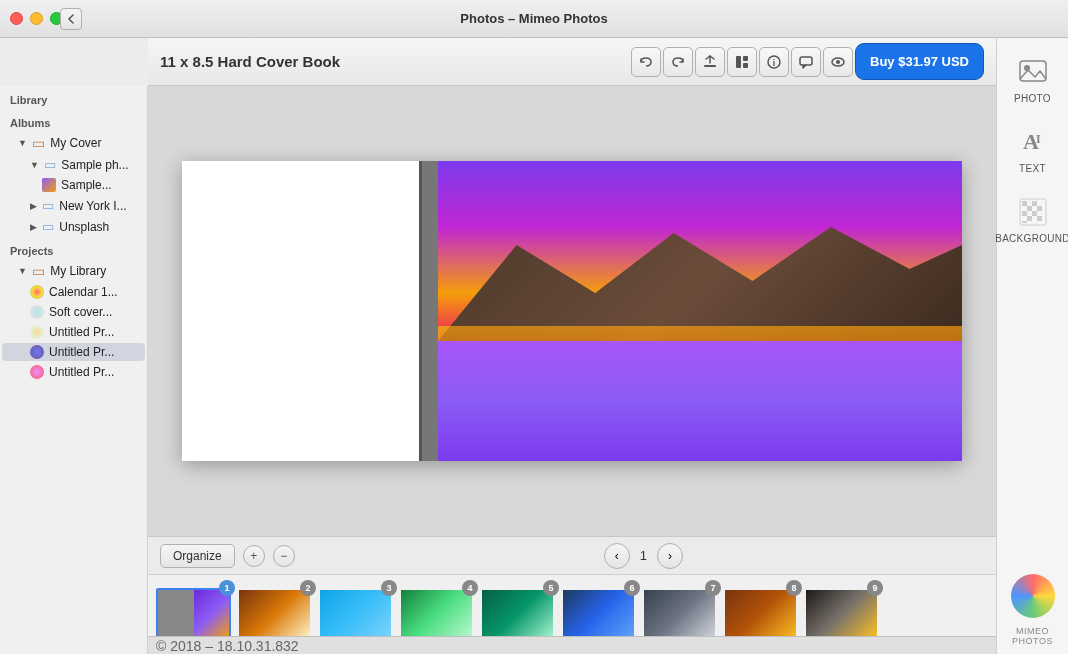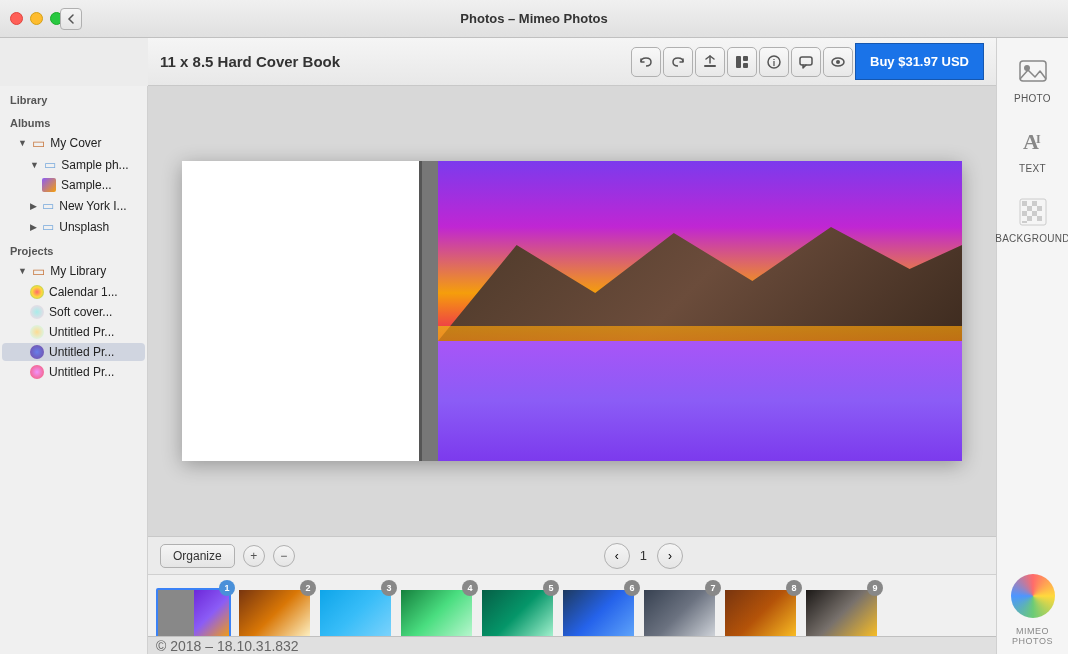--- a/index.html
+++ b/index.html
@@ -31,21 +31,21 @@
     .ci-untitled2 { background: radial-gradient(circle, #667eea, #764ba2); }
     .ci-untitled3 { background: radial-gradient(circle, #f093fb, #f5576c); }
 
     
     .content-area { flex: 1; display: flex; flex-direction: column; overflow: hidden; background: #e8e8e8; }
 
     
     .toolbar { height: 48px; background: linear-gradient(to bottom, #f5f5f5, #e8e8e8); border-bottom: 1px solid #c8c8c8; display: flex; align-items: center; padding: 0 12px; gap: 2px; flex-shrink: 0; }
     .book-title { font-size: 15px; font-weight: 600; color: #333; flex: 1; }
     .toolbar-btn { width: 30px; height: 30px; border: 1px solid #b0b0b0; border-radius: 5px; background: linear-gradient(to bottom, #f8f8f8, #e8e8e8); display: flex; align-items: center; justify-content: center; cursor: pointer; font-size: 14px; color: #555; }
-    .buy-btn { background: #1a73e8; color: white; border: 1px solid #1557b0; border-radius: 0; padding: 10px 14px; font-size: 13px; font-weight: 600; cursor: pointer; white-space: nowrap; }
+    .buy-btn { background: #1a73e8; color: white; border: 1px solid #1557b0; border-radius: 9px; padding: 10px 14px; font-size: 13px; font-weight: 600; cursor: pointer; white-space: nowrap; }
 
     
     .canvas-area { flex: 1; display: flex; align-items: center; justify-content: center; overflow: hidden; background: #d8d8d8; padding: 20px; }
     .book-spread { background: white; box-shadow: 0 4px 20px rgba(0,0,0,0.3); display: flex; width: 780px; height: 300px; position: relative; border-radius: 2px; }
     .book-left { flex: 0 0 240px; background: white; border-right: 3px solid #555; display: flex; align-items: center; justify-content: center; }
     .book-right { flex: 1; background: #888; position: relative; overflow: hidden; display: flex; align-items: center; justify-content: center; }
     .book-spine { width: 16px; background: #777; flex-shrink: 0; }
     .photo-placeholder { width: 100%; height: 100%; background: linear-gradient(135deg, #8b5cf6 0%, #f59e0b 30%, #ef4444 50%, #8b5cf6 70%, #a855f7 100%); position: relative; overflow: hidden; }
     .photo-mountains { position: absolute; bottom: 40%; left: 0; right: 0; height: 40%; background: linear-gradient(135deg, #4a3728 0%, #6b4c3b 50%, #3d2b1f 100%); clip-path: polygon(0 100%, 15% 20%, 30% 60%, 45% 10%, 60% 50%, 75% 5%, 90% 40%, 100% 20%, 100% 100%); }
     .photo-water { position: absolute; bottom: 20%; left: 0; right: 0; height: 25%; background: linear-gradient(to bottom, #f59e0b 0%, #f97316 50%, #ea580c 100%); opacity: 0.7; }

